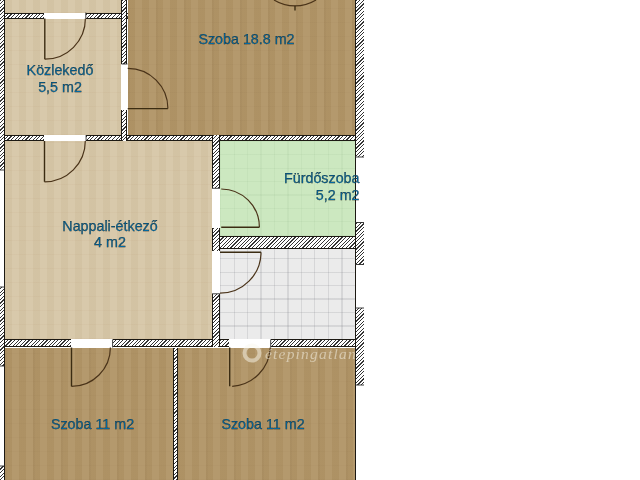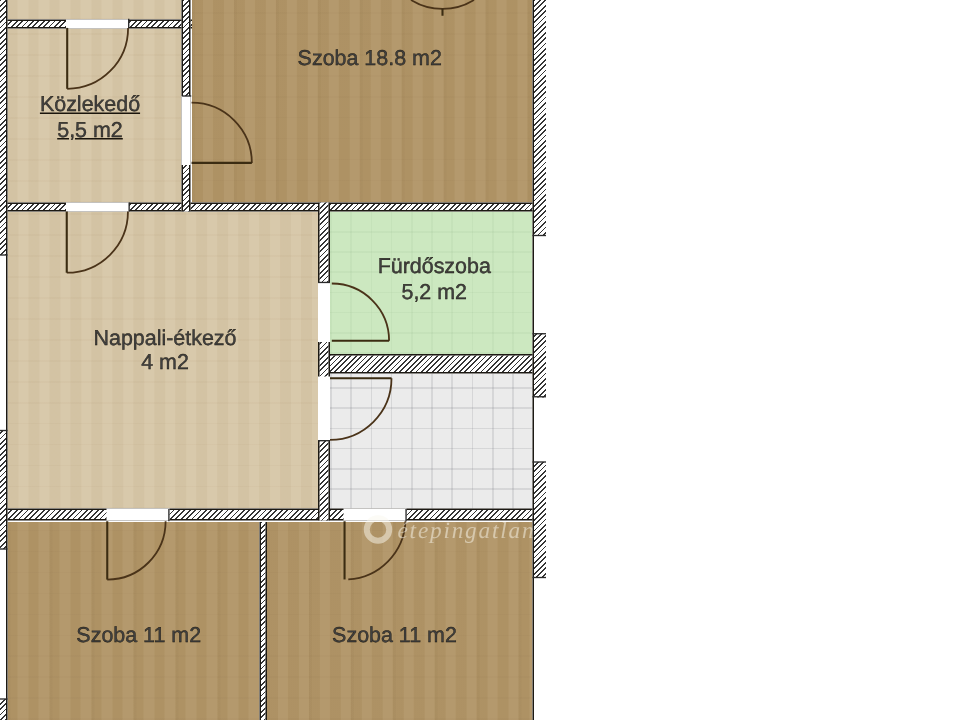--- a/index.html
+++ b/index.html
@@ -28,21 +28,21 @@
 .tile{
   background-color:#ebebeb;
   background-image:
     repeating-linear-gradient(90deg, rgba(110,112,120,0.17) 0 1px, rgba(0,0,0,0) 1px 13.5px),
     repeating-linear-gradient(0deg, rgba(110,112,120,0.17) 0 1px, rgba(0,0,0,0) 1px 13.5px);
 }
 .wall{position:absolute;box-sizing:border-box;background-color:#fff;
   background-image:repeating-linear-gradient(135deg, rgba(18,18,18,0.85) 0 0.85px, rgba(0,0,0,0) 0.85px 2.55px);
 }
 .white{position:absolute;background:#fff;}
-.lbl{position:absolute;color:#404040;font-size:14.3px;transform:translateZ(0);-webkit-text-stroke:0.25px #1a150c;
+.lbl{position:absolute;color:#0369a1;font-size:14.3px;transform:translateZ(0);-webkit-text-stroke:0.25px #1a150c;
   text-align:center;line-height:17px;white-space:pre;}
 svg{position:absolute;left:0;top:0;}
 </style>
 </head>
 <body>
 <div id="plan">
 
   <div class="room tan" style="left:5px;   top:0px;     width:116.4px; height:12.5px;"></div>
   <div class="room tan" style="left:5px;   top:18.6px;  width:116.4px; height:116.4px;"></div>
   <div class="room brown" style="left:127.5px;top:0px;    width:227.5px; height:135px;"></div>
@@ -112,25 +112,25 @@
       <path d="M295,5.8 V10.5"></path>
       <path d="M44.5,141 V181.8"></path>
       <path d="M221.2,227.2 H259.4"></path>
       <path d="M220,252.2 H261"></path>
       <path d="M71.5,347.5 V386.4"></path>
       <path d="M229.7,347.5 V386.3"></path>
     </g>
   </svg>
 
   <div class="lbl" style="left:166.5px;top:31.4px;width:160px;">Szoba 18.8 m2</div>
-  <div class="lbl" style="left:0px;top:61.7px;width:120px;text-decoration:underline;">Közlekedő
+  <div class="lbl" style="left:0px;top:61.7px;width:120px;">Közlekedő
 5,5 m2</div>
   <div class="lbl" style="left:30px;top:217.9px;width:160px;line-height:16px;">Nappali-étkező
 4 m2</div>
-  <div class="lbl" style="left:219.5px;top:170px;width:140px;">Fürdőszoba
+  <div class="lbl" style="left:219.5px;top:170px;width:140px;text-align:right;">Fürdőszoba
 5,2 m2</div>
   <div class="lbl" style="left:12.5px;top:416.2px;width:160px;">Szoba 11 m2</div>
   <div class="lbl" style="left:183px;top:416.2px;width:160px;">Szoba 11 m2</div>
 
   <div style="position:absolute;left:241px;top:342px;width:150px;height:26px;">
     <svg width="150" height="26" viewBox="0 0 150 26">
       <circle cx="11" cy="11" r="7.5" fill="none" stroke="rgba(250,248,238,0.5)" stroke-width="4"></circle>
       <text x="24" y="16.5" font-family="Liberation Serif, serif" font-style="italic" font-size="15.5" fill="rgba(250,248,238,0.5)" letter-spacing="1.2">étepingatlan</text>
     </svg>
   </div>

